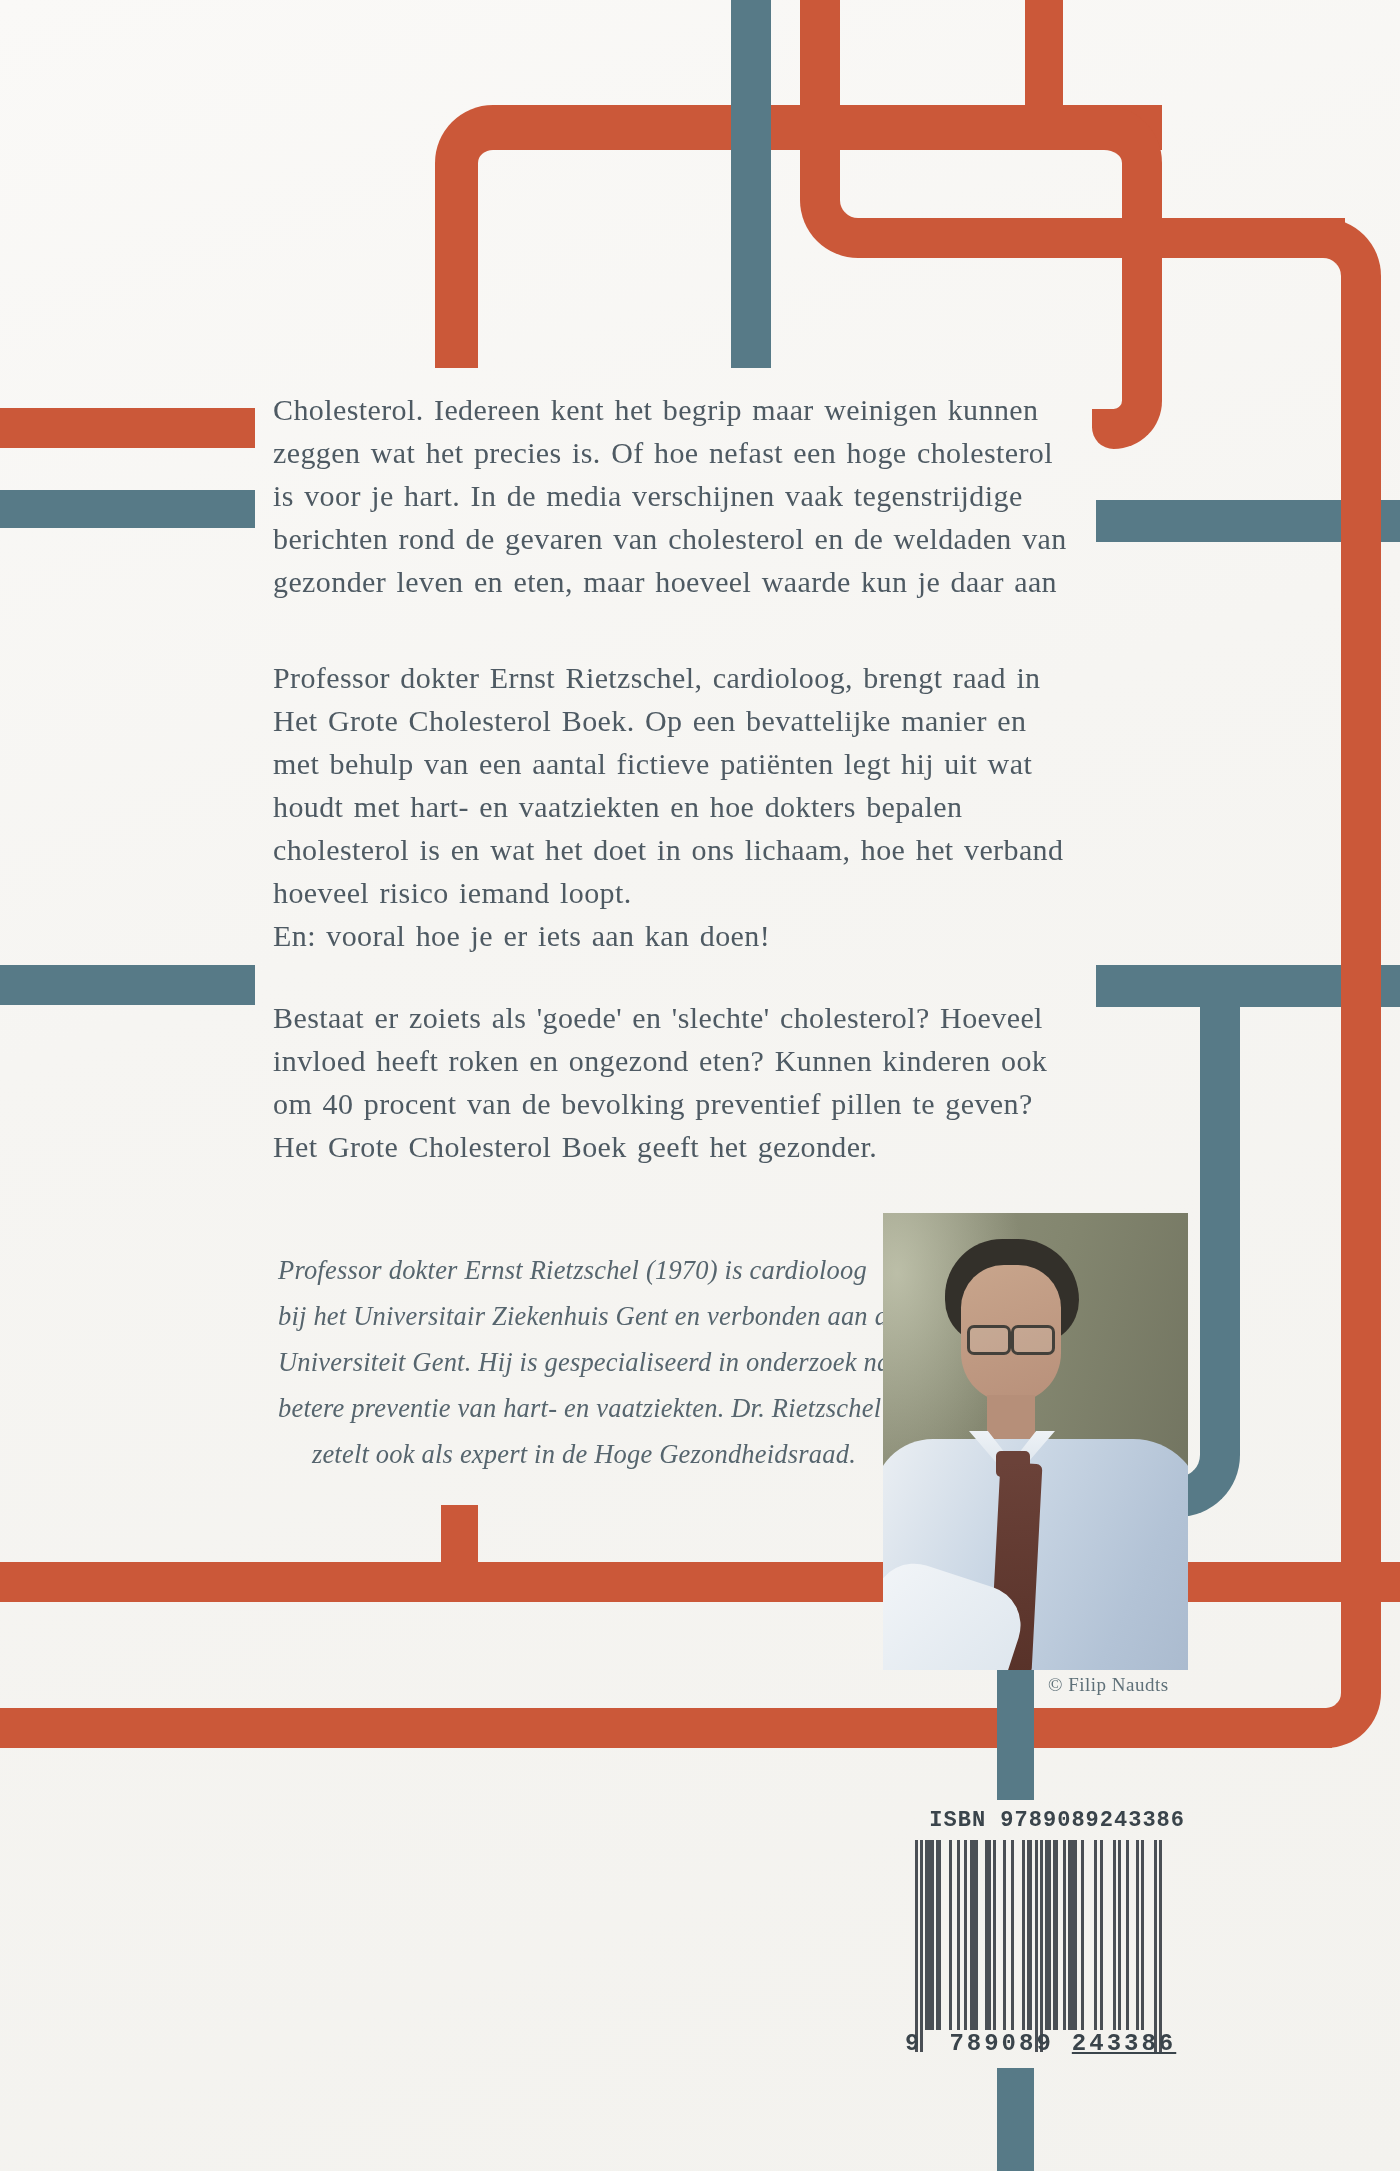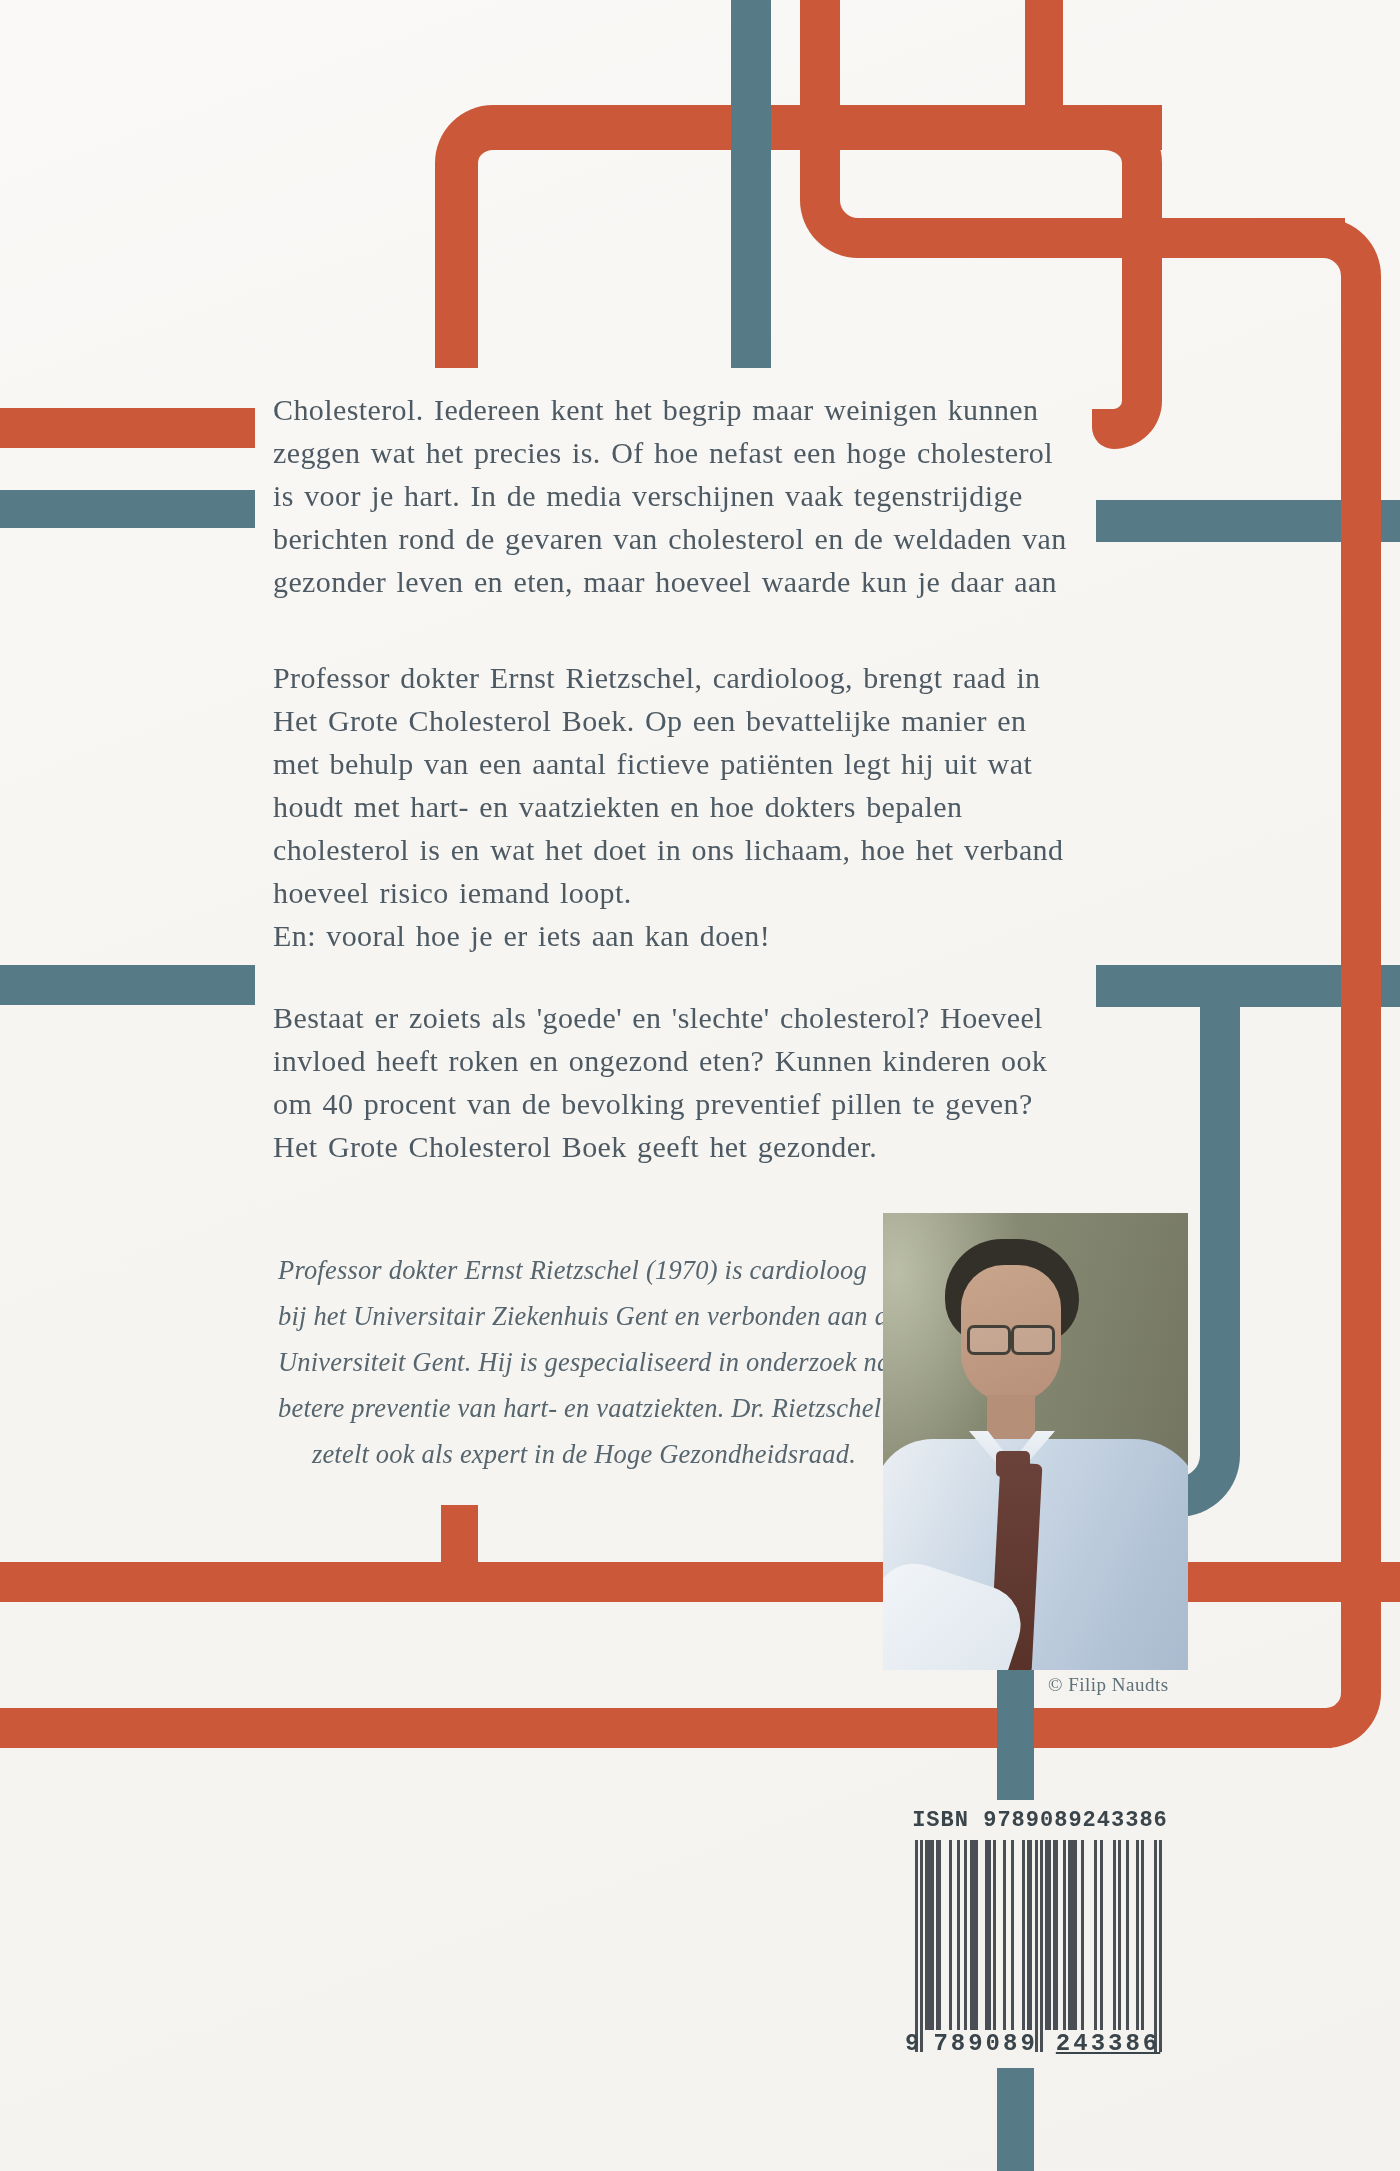--- a/index.html
+++ b/index.html
@@ -84,29 +84,29 @@
     background:linear-gradient(115deg,#e8edf2 5%,#c9d6e4 40%,#b3c3d6 75%,#a9b9cd 100%);}
   .ph-collar{position:absolute;left:86px;top:218px;width:86px;height:50px;
     background:linear-gradient(180deg,#eef2f6,#d7e1ea);clip-path:polygon(0 0,50% 100%,100% 0,78% 0,50% 62%,22% 0);}
   .ph-tie{position:absolute;left:112px;top:250px;width:42px;height:210px;background:linear-gradient(175deg,#6b4239,#583229);
     transform:rotate(3deg);border-radius:6px;}
   .ph-knot{position:absolute;left:113px;top:238px;width:34px;height:26px;background:#6b4239;border-radius:5px;}
   .ph-arm{position:absolute;left:-20px;top:360px;width:150px;height:140px;background:linear-gradient(120deg,#f2f5f8,#dbe4ec);
     border-radius:40px;transform:rotate(18deg);}
 
   
-  .isbn-label{position:absolute;left:895px;top:1808px;width:290px;text-align:center;
+  .isbn-label{position:absolute;left:895px;top:1808px;width:290px;text-align:right;
     font-family:"Liberation Mono",monospace;font-weight:bold;font-size:22px;color:#3a444b;letter-spacing:1px;white-space:nowrap;}
   .barcode{position:absolute;left:915px;top:1840px;width:248px;height:214px;}
   .bc-bar{position:absolute;top:0;background:#4a4f55;}
   .bc-digits{position:absolute;left:905px;top:2030px;width:268px;display:flex;align-items:flex-start;
     font-family:"Liberation Mono",monospace;font-size:24px;color:#3a444b;font-weight:bold;}
   .bc-digits span{display:inline-block;}
   .bcd-first{margin-right:14px;}
-  .bcd-left{letter-spacing:3px;margin-right:18px;}
+  .bcd-left{letter-spacing:3px;margin-right:18px;margin-left:16px;}
   .bcd-right{letter-spacing:3px;text-decoration:underline;}
   .line-block > div{white-space:nowrap;}
 </style>
 </head>
 <body>
 
 <div id="cover">
 
   <div class="corner c1"></div>
   <div class="bar orange h1"></div>

